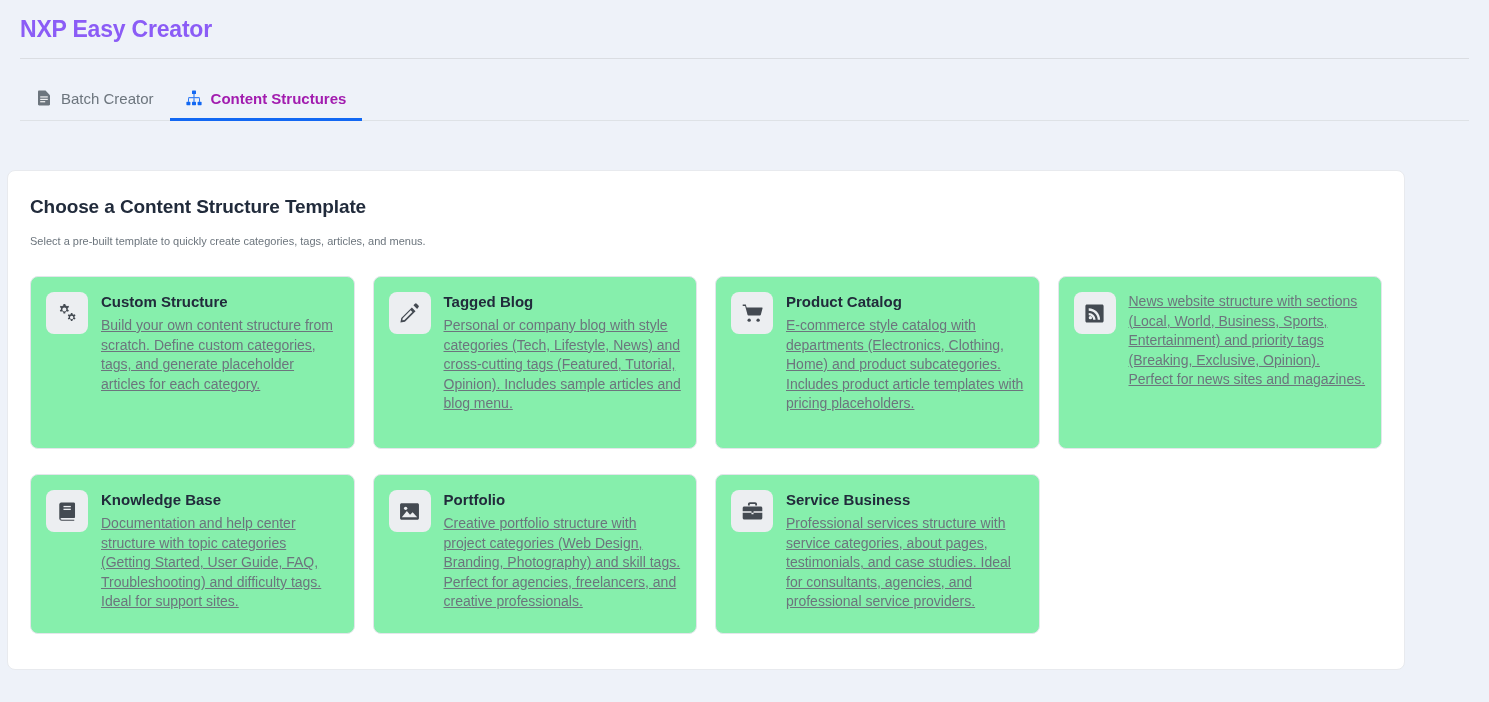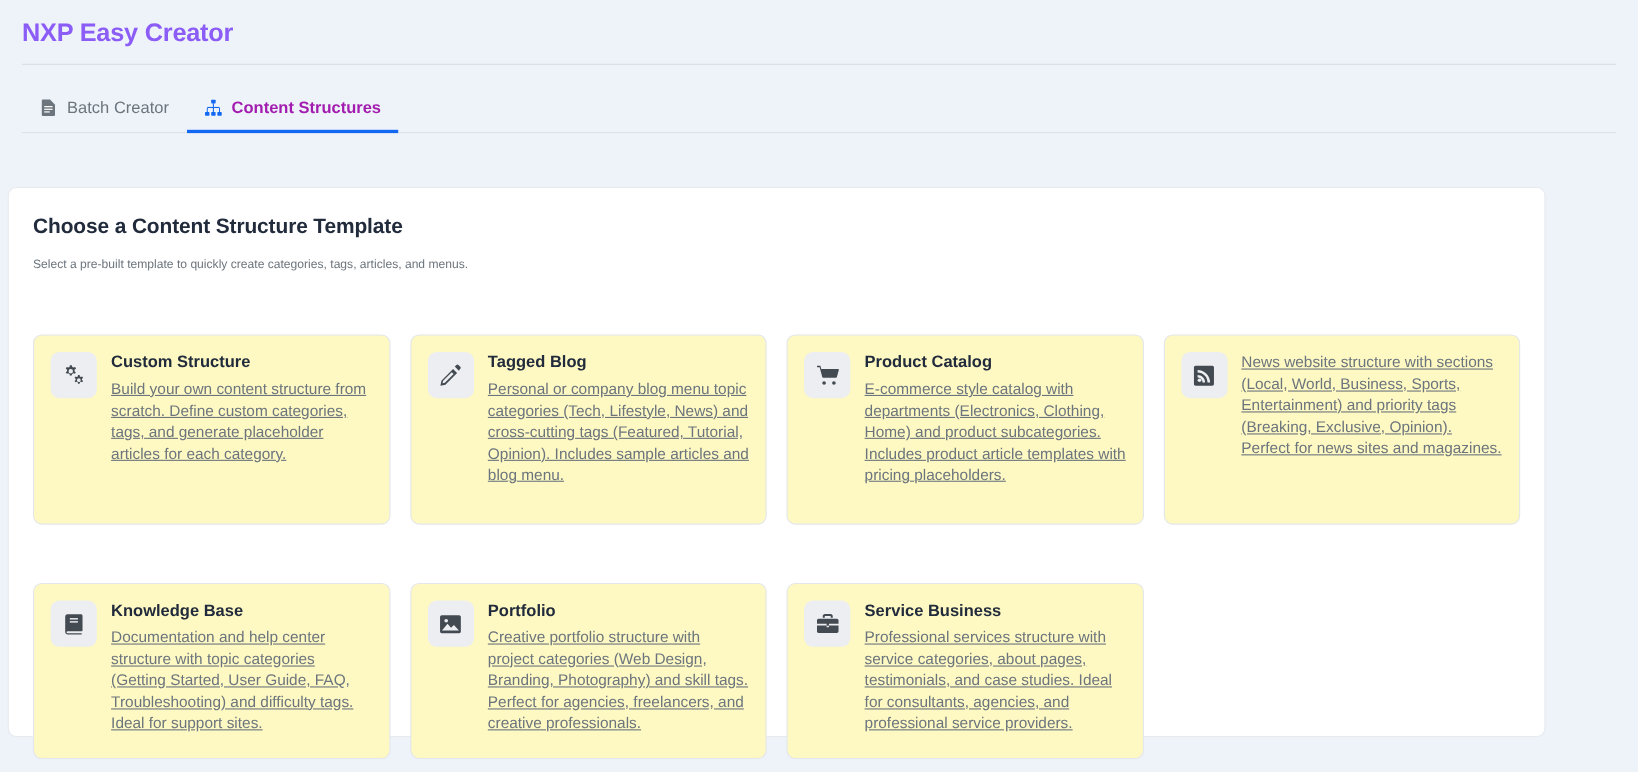--- a/index.html
+++ b/index.html
@@ -61,29 +61,28 @@
   }
 
   
   .tmpl-grid {
     display: grid;
     grid-template-columns: repeat(4, 1fr);
     gap: 18px;
     padding: 25px 22px 0 22px;
   }
   .tmpl-card {
-    background: #fef9c3;
+    background: #86efac;
     border: 1px solid #e3e6eb;
     border-radius: 8px;
     padding: 15px 15px 15px 15px;
     display: flex; gap: 13px;
     cursor: pointer;
     min-height: 173px;
     align-items: flex-start;
-    margin-top: 28px;
   }
   .tmpl-icon {
     flex: 0 0 auto;
     width: 42px; height: 42px;
     background: #eceef1;
     border-radius: 8px;
     display: flex; align-items: center; justify-content: center;
   }
   .tmpl-icon svg { width: 21px; height: 21px; display: block; fill: #444a52; }
   .tmpl-body { flex: 1 1 auto; min-width: 0; padding-top: 0px; }
@@ -163,21 +162,21 @@
       </div>
 
       <div class="tmpl-card">
         <span class="tmpl-icon">
           <svg viewBox="0 0 24 24" xmlns="http://www.w3.org/2000/svg">
             <path d="M2.6 17.2 1.6 22.4l5.2-1 12.1-12.1-4.2-4.2L2.6 17.2zm3.6 2.2-2.4.45.45-2.4 9.1-9.1 1.95 1.95-9.1 9.1zM22.2 4.9a1.5 1.5 0 0 0 0-2.1l-1.9-1.9a1.5 1.5 0 0 0-2.1 0l-1.7 1.7 4.2 4.2 1.5-1.9z"></path>
           </svg>
         </span>
         <div class="tmpl-body">
           <div class="tmpl-name">Tagged Blog</div>
-          <div class="tmpl-desc">Personal or company blog menu topic categories (Tech, Lifestyle, News) and cross-cutting tags (Featured, Tutorial, Opinion). Includes sample articles and blog menu.</div>
+          <div class="tmpl-desc">Personal or company blog with style categories (Tech, Lifestyle, News) and cross-cutting tags (Featured, Tutorial, Opinion). Includes sample articles and blog menu.</div>
         </div>
       </div>
 
       <div class="tmpl-card">
         <span class="tmpl-icon">
           <svg viewBox="0 0 24 24" xmlns="http://www.w3.org/2000/svg">
             <path d="M0.8 1.6h3.6l.85 3.4h17.4c.6 0 1 .55.85 1.1l-2 7.3c-.12.45-.53.75-1 .75H7.3c-.5 0-.92-.34-1.02-.82L3.6 3.4H0.8V1.6z"></path>
             <circle cx="8.2" cy="19.6" r="1.9"></circle>
             <circle cx="18.4" cy="19.6" r="1.9"></circle>
           </svg>

